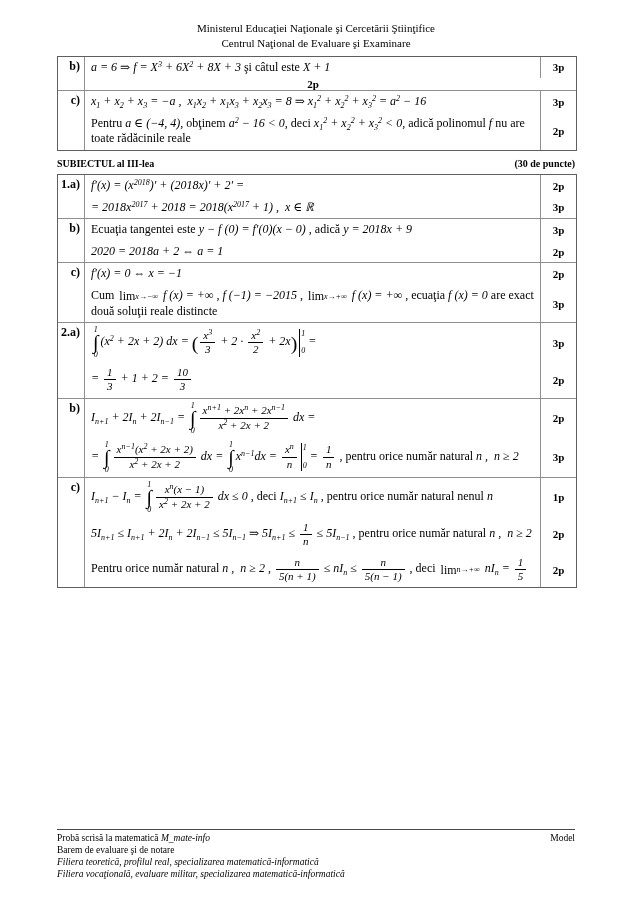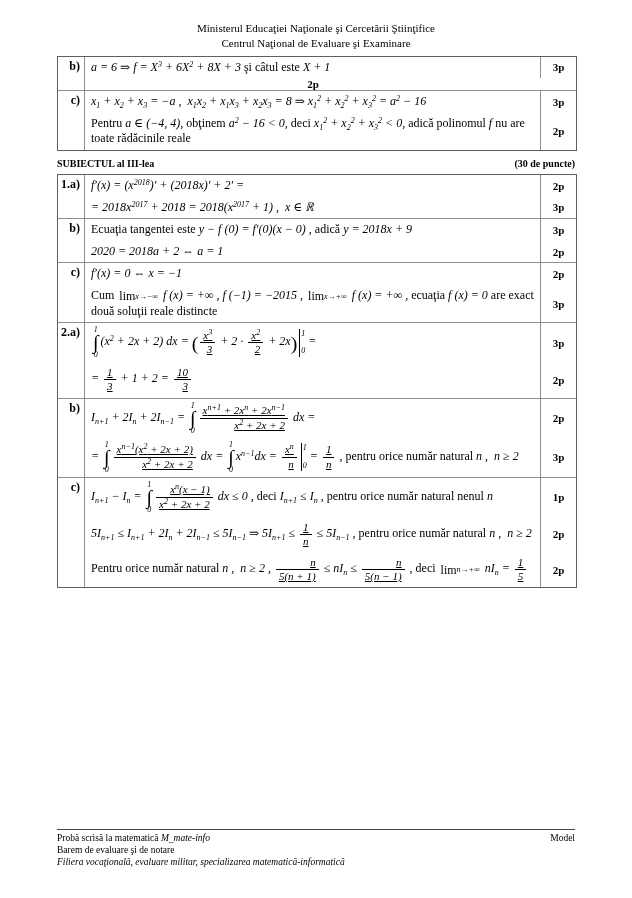--- a/index.html
+++ b/index.html
@@ -21,21 +21,21 @@
     border-right:1px solid #8f8f8f;padding:3px 6px;font-size:12px;line-height:1.3;
   }
   .points-cell{
     display:flex;align-items:center;justify-content:center;
     font-weight:bold;font-size:11px;
   }
   .t-up{font-style:normal;white-space:pre-wrap;}
   .t-it{font-style:italic;white-space:pre-wrap;}
   .content-cell sup{font-size:8px;line-height:0;vertical-align:4px;}
   .content-cell sub{font-size:8px;line-height:0;vertical-align:-3px;}
-  .frac{display:inline-block;vertical-align:middle;text-align:right;margin:1px 2px;font-style:italic;font-size:11px;text-decoration:underline;}
+  .frac{display:inline-block;vertical-align:middle;text-align:center;margin:1px 2px;font-style:italic;font-size:11px;}
   .frac .fn{display:block;border-bottom:1px solid #000;padding:0 3px;line-height:1.2;}
   .frac .fd{display:block;padding:0 3px;line-height:1.2;}
   .intg{display:inline-flex;flex-direction:column;align-items:center;vertical-align:middle;margin:0 2px;line-height:1;}
   .intg .ihi,.intg .ilo{font-size:8px;font-style:italic;line-height:1;}
   .intg .ib{font-size:20px;font-style:normal;line-height:0.85;}
   .lim{display:inline-flex;flex-direction:row;align-items:center;vertical-align:middle;line-height:1;margin:0 2px;}
   .lim .lt{font-size:12px;font-style:normal;}
   .lim .lu{font-size:8px;font-style:italic;margin-top:1px;}
   .ev{display:inline-flex;vertical-align:middle;align-items:stretch;height:28px;margin-left:2px;}
   .ev .evb{width:1px;background:#000;}
@@ -197,14 +197,15 @@
       <div class="cell points-cell">2p</div>
     </div>
   </div>
 
 <div class="doc-footer">
   <div class="footer-row1">
     <span><span class="keep-ws">Probă scrisă la matematică </span><span class="italic">M_mate-info</span></span>
     <span>Model</span>
   </div>
   <div>Barem de evaluare şi de notare</div>
+  <div class="italic">Filiera teoretică, profilul real, specializarea matematică-informatică</div>
   <div class="italic">Filiera vocaţională, evaluare militar, specializarea matematică-informatică</div>
 </div>
 
 </body></html>

